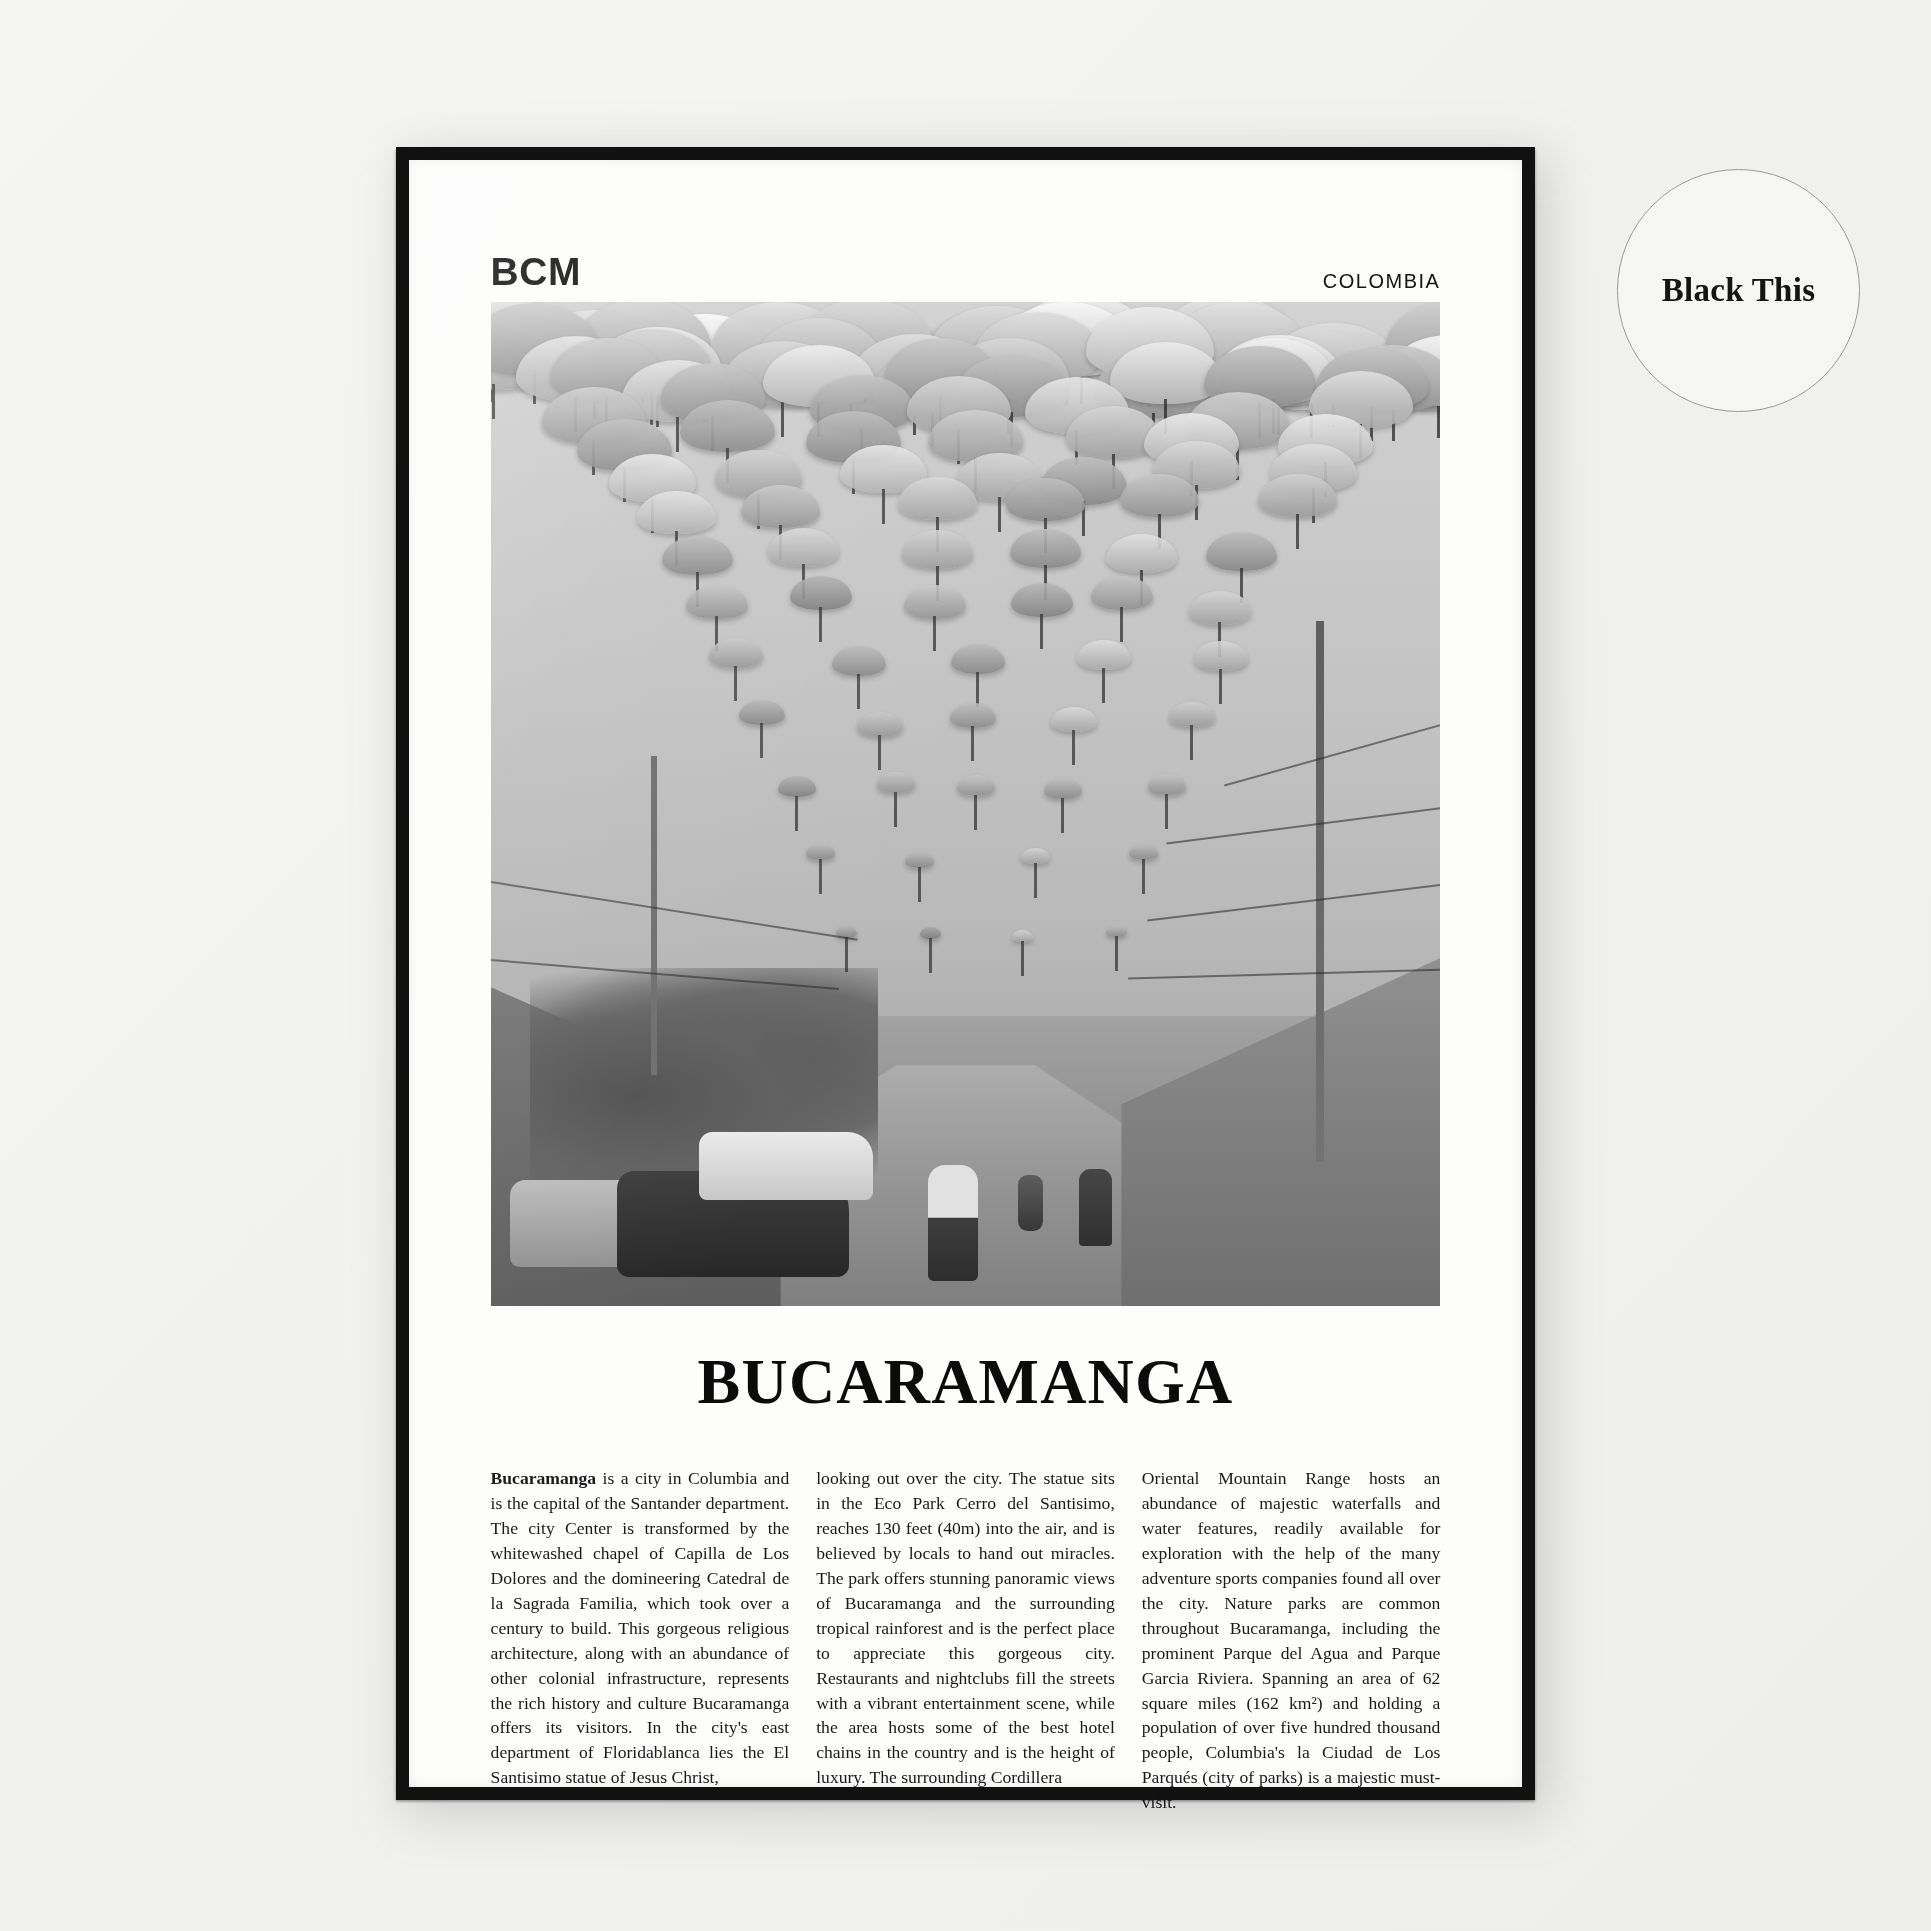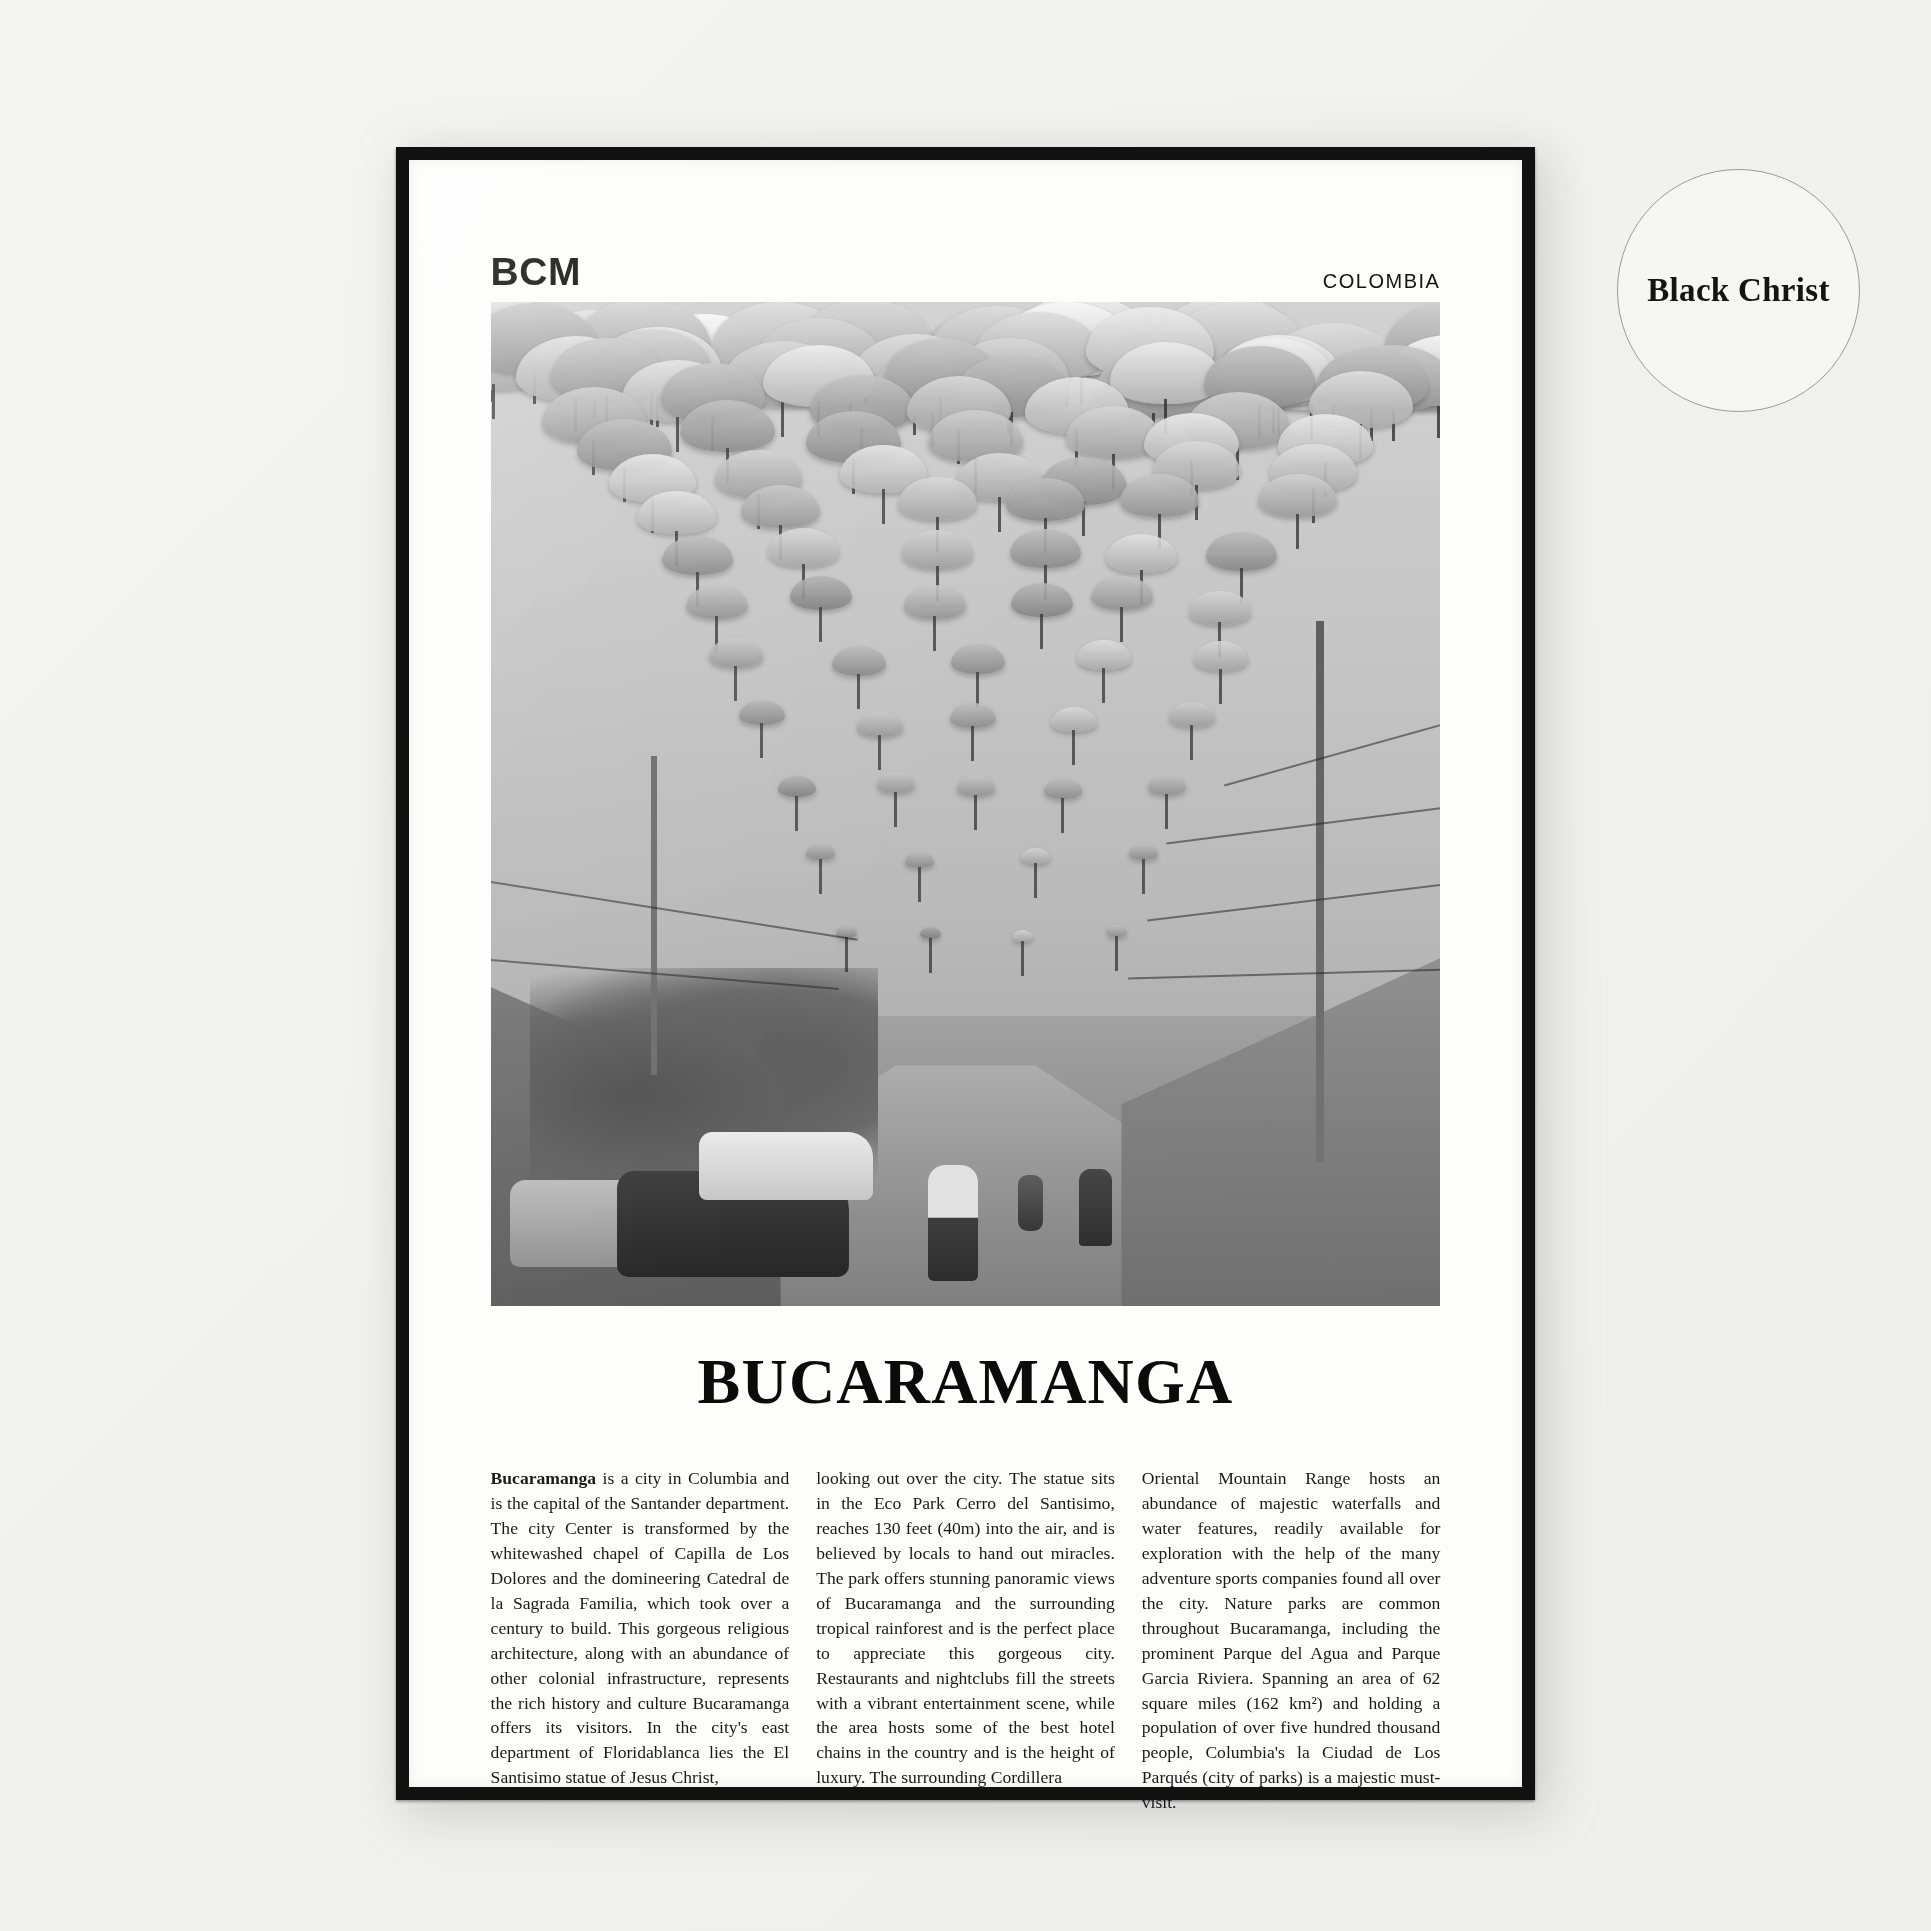--- a/index.html
+++ b/index.html
@@ -225,21 +225,21 @@
     pointer-events: none;
     background: linear-gradient(118deg, rgba(255,255,255,0.22) 0%, rgba(255,255,255,0.05) 22%, rgba(255,255,255,0) 46%);
   }
 </style>
 </head>
 <body>
 
 <div id="stage">
 
   <div class="badge">
-    <span class="badge-label">Black Christ</span>
+    <span class="badge-label">Black This</span>
   </div>
 
   <div class="frame-shadow"></div>
   <div class="frame">
     <div class="mat">
 
       <div class="poster">
 
         <div class="poster-header">
           <div class="poster-code">BCM</div>

